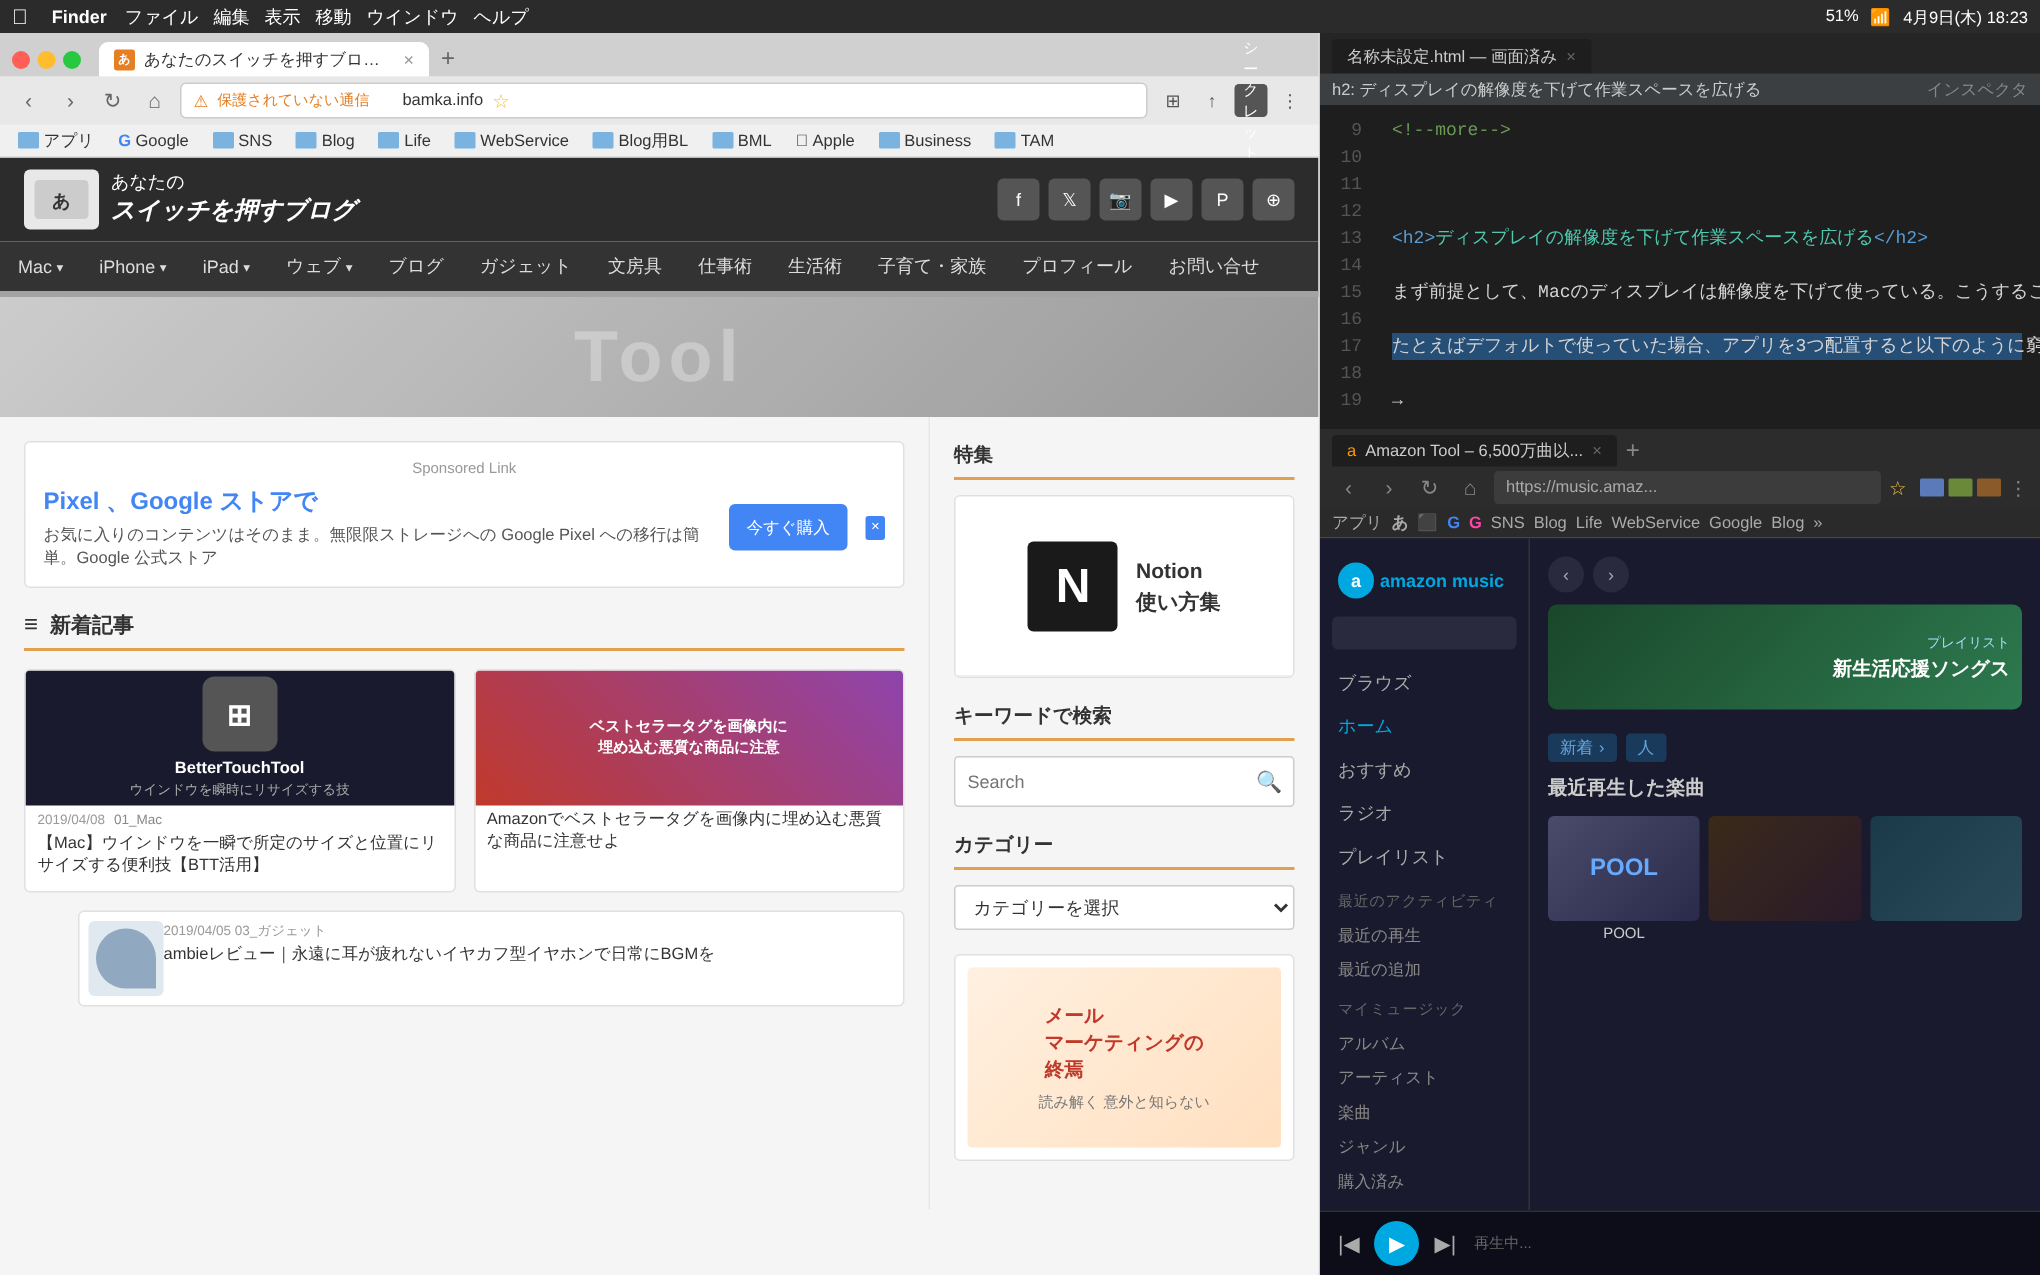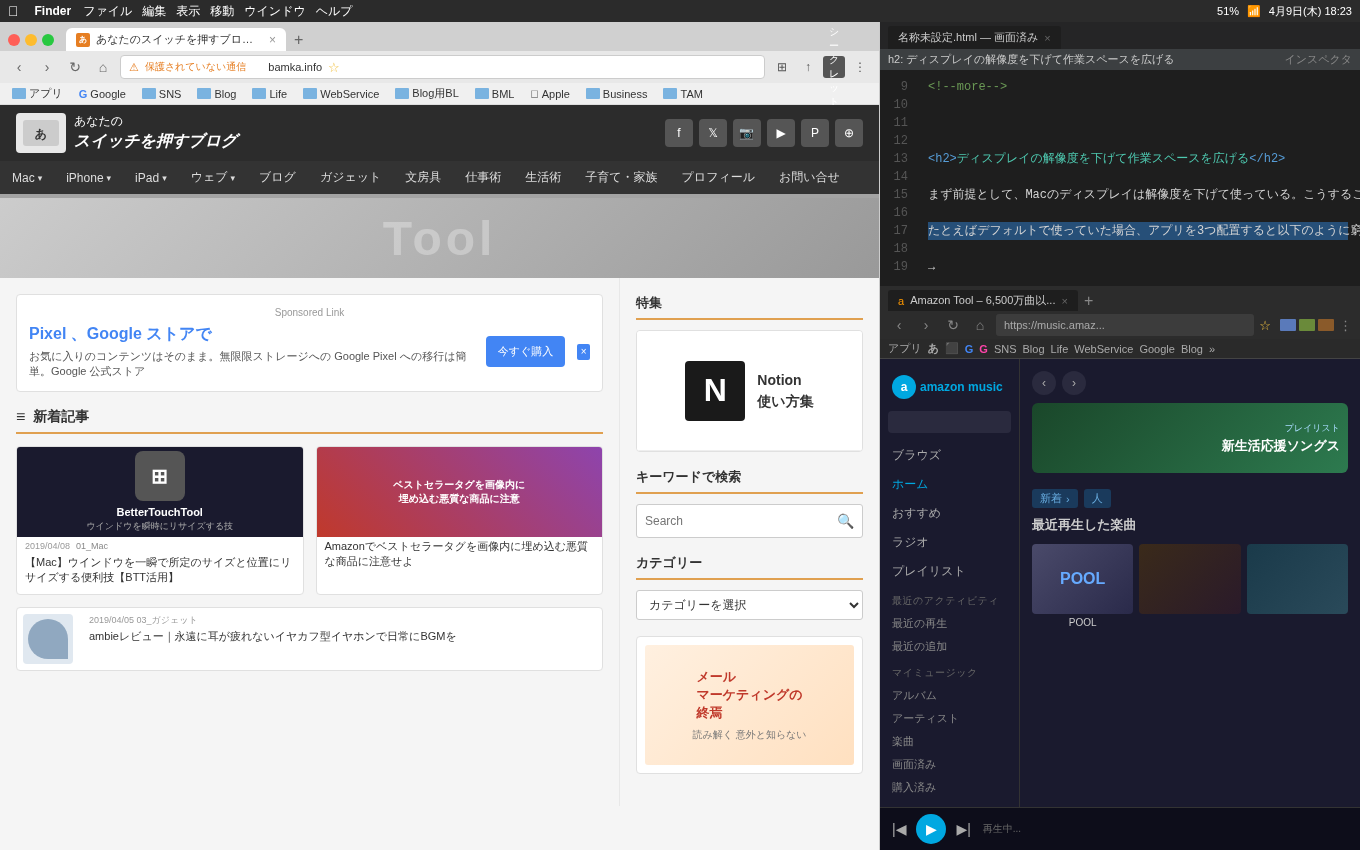--- a/index.html
+++ b/index.html
@@ -266,24 +266,25 @@
     .post-date { font-size: 9px; color: #999; display: flex; align-items: center; gap: 2px; }
     .post-cat { font-size: 9px; color: #888; display: flex; align-items: center; gap: 2px; text-align: center; }
     .post-title-text { font-size: 11px; color: #333; padding: 2px 8px 8px; line-height: 1.4; }
 
     .post-list { display: flex; flex-direction: column; gap: 8px; }
     .post-list-item {
       background: #fff;
       border: 1px solid #e0e0e0;
       border-radius: 4px;
       display: flex;
-      gap: 16px;
+      gap: 0;
       padding: 6px;
       cursor: pointer;
       align-items: flex-start;
+      margin-left: 36px;
     }
     .post-list-thumb {
       width: 60px;
       height: 50px;
       background: #ddd;
       border-radius: 2px;
       flex-shrink: 0;
       overflow: hidden;
       display: flex;
       align-items: center;
@@ -994,21 +995,21 @@
           <div class="music-nav-item">おすすめ</div>
           <div class="music-nav-item">ラジオ</div>
           <div class="music-nav-item">プレイリスト</div>
           <div class="music-section-label">最近のアクティビティ</div>
           <div class="music-recent-item">最近の再生</div>
           <div class="music-recent-item">最近の追加</div>
           <div class="music-section-label">マイミュージック</div>
           <div class="music-recent-item">アルバム</div>
           <div class="music-recent-item">アーティスト</div>
           <div class="music-recent-item">楽曲</div>
-          <div class="music-recent-item">画面済み</div>
+          <div class="music-recent-item">ジャンル</div>
           <div class="music-recent-item">購入済み</div>
         </div>
 
         <div class="music-main">
 
           <div class="music-nav-btns">
             <div class="music-nav-btn">‹</div>
             <div class="music-nav-btn">›</div>
           </div>
 

